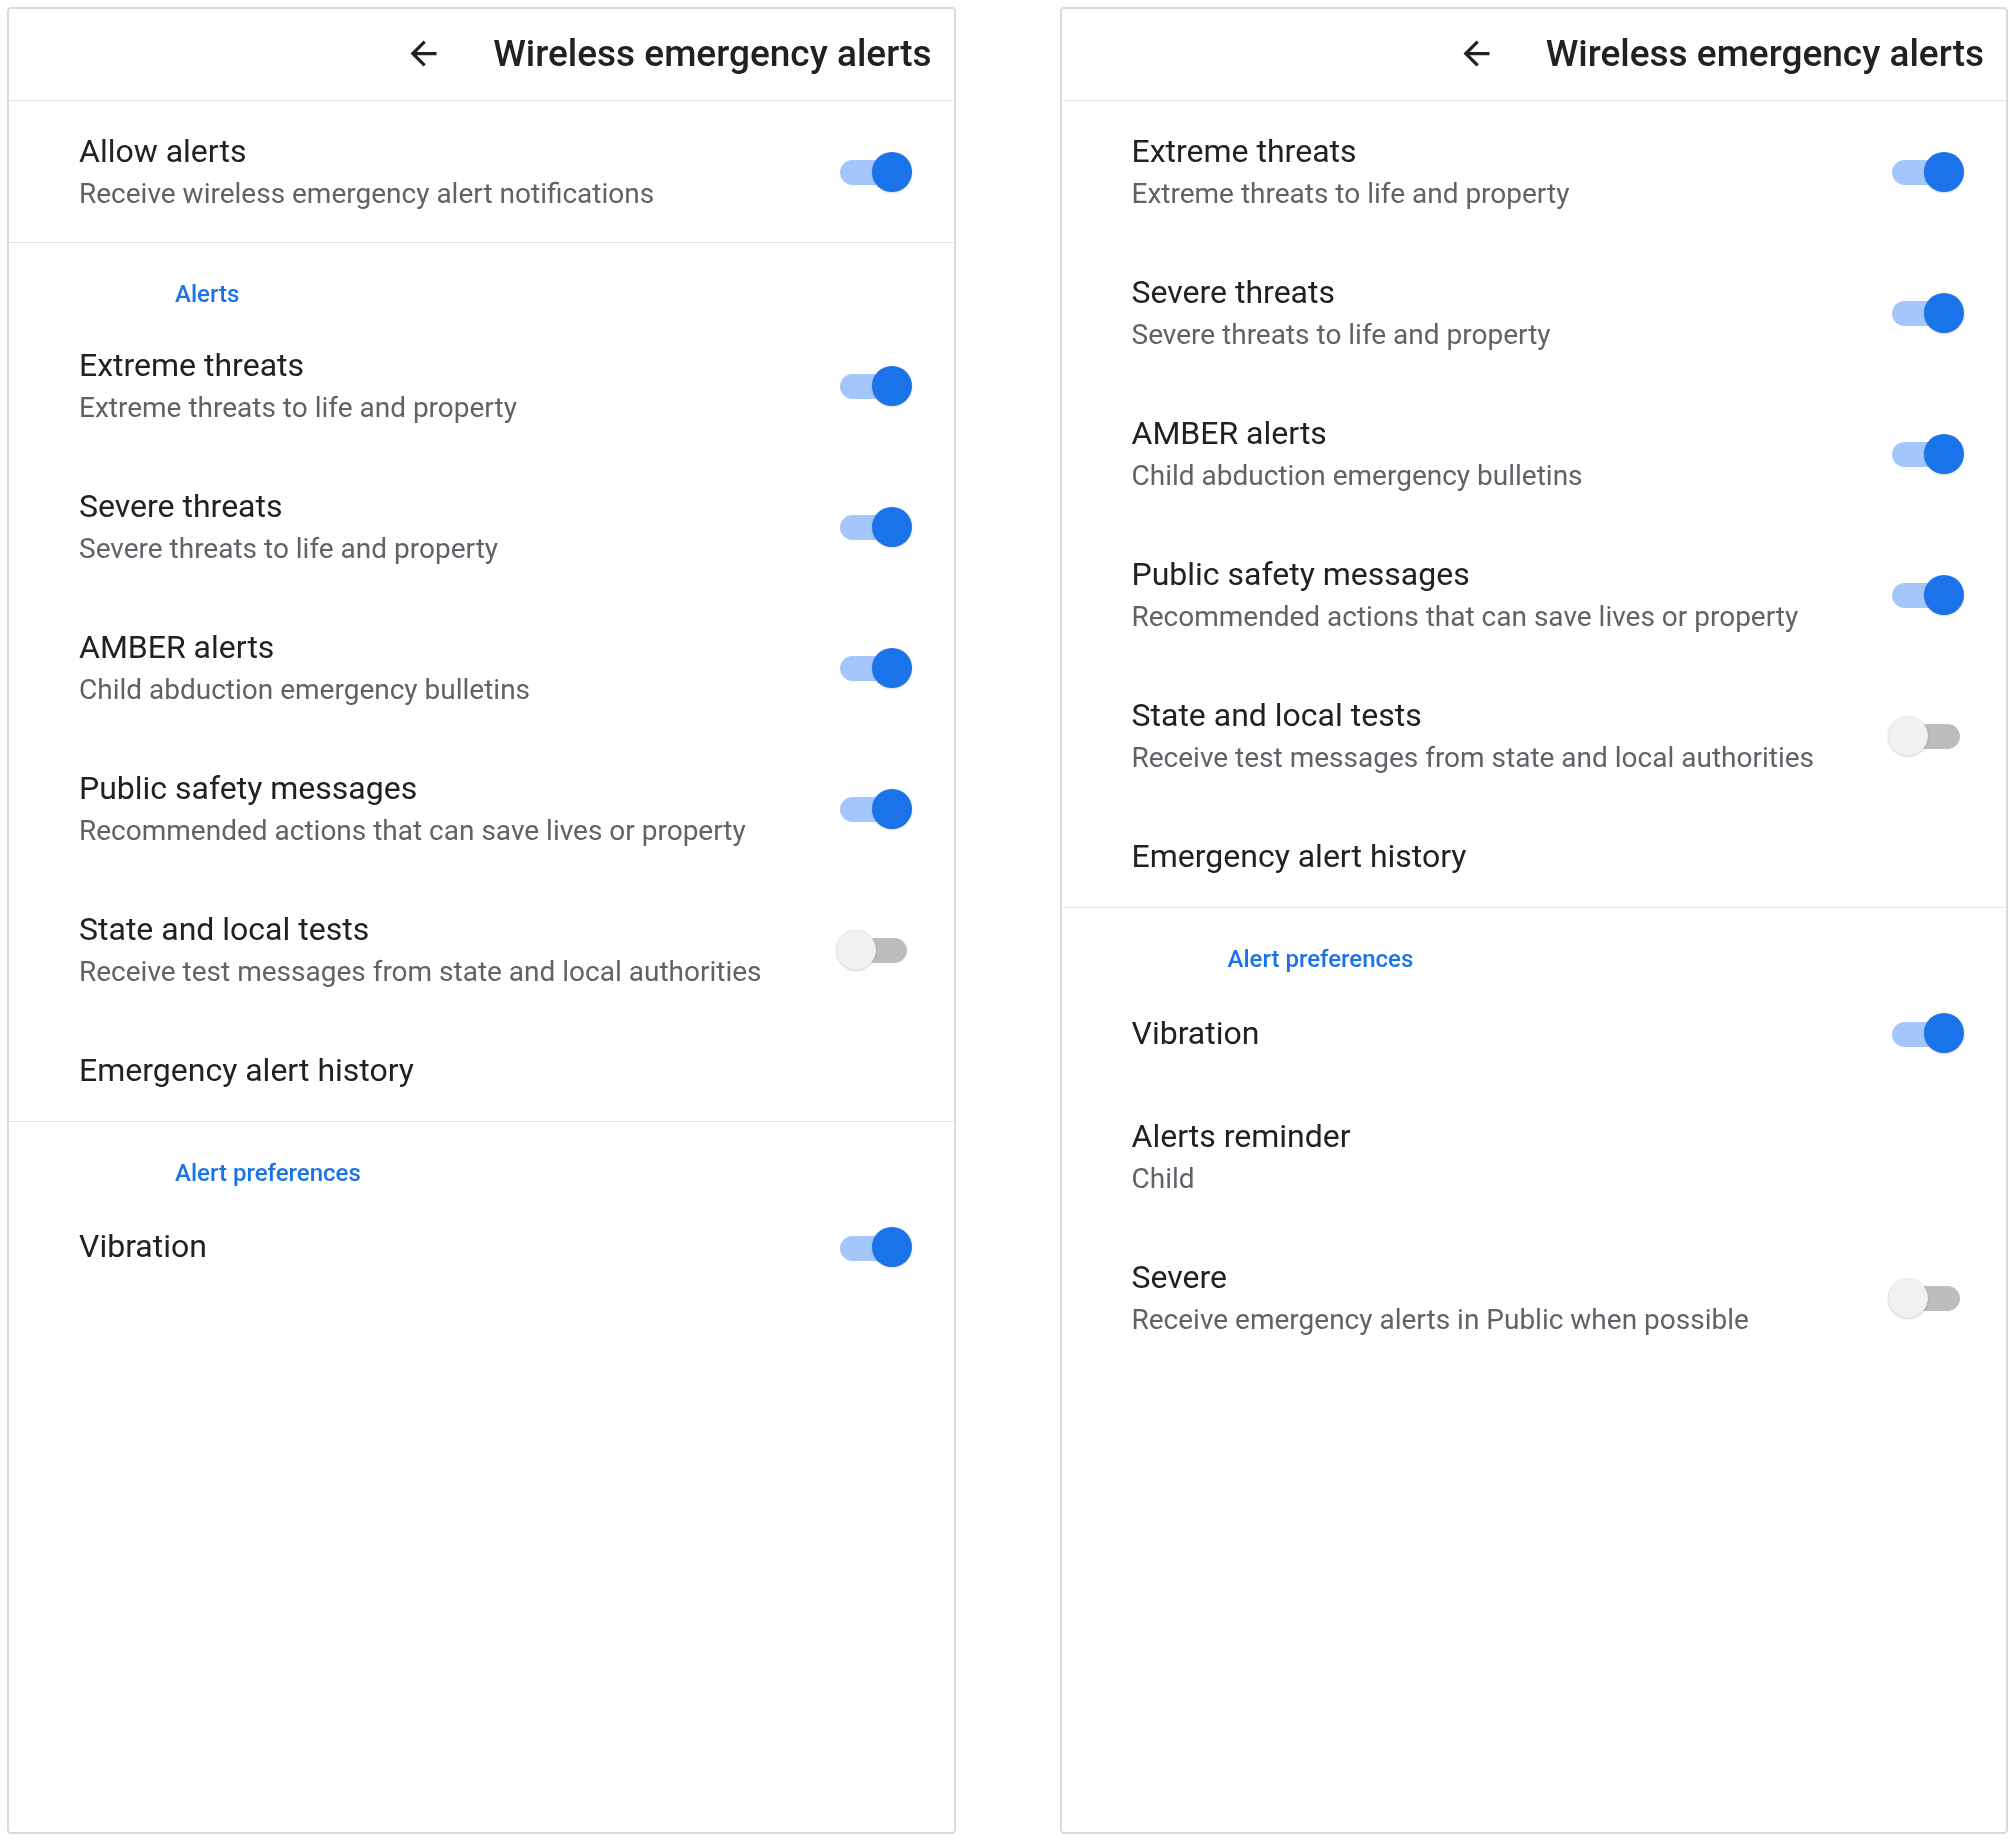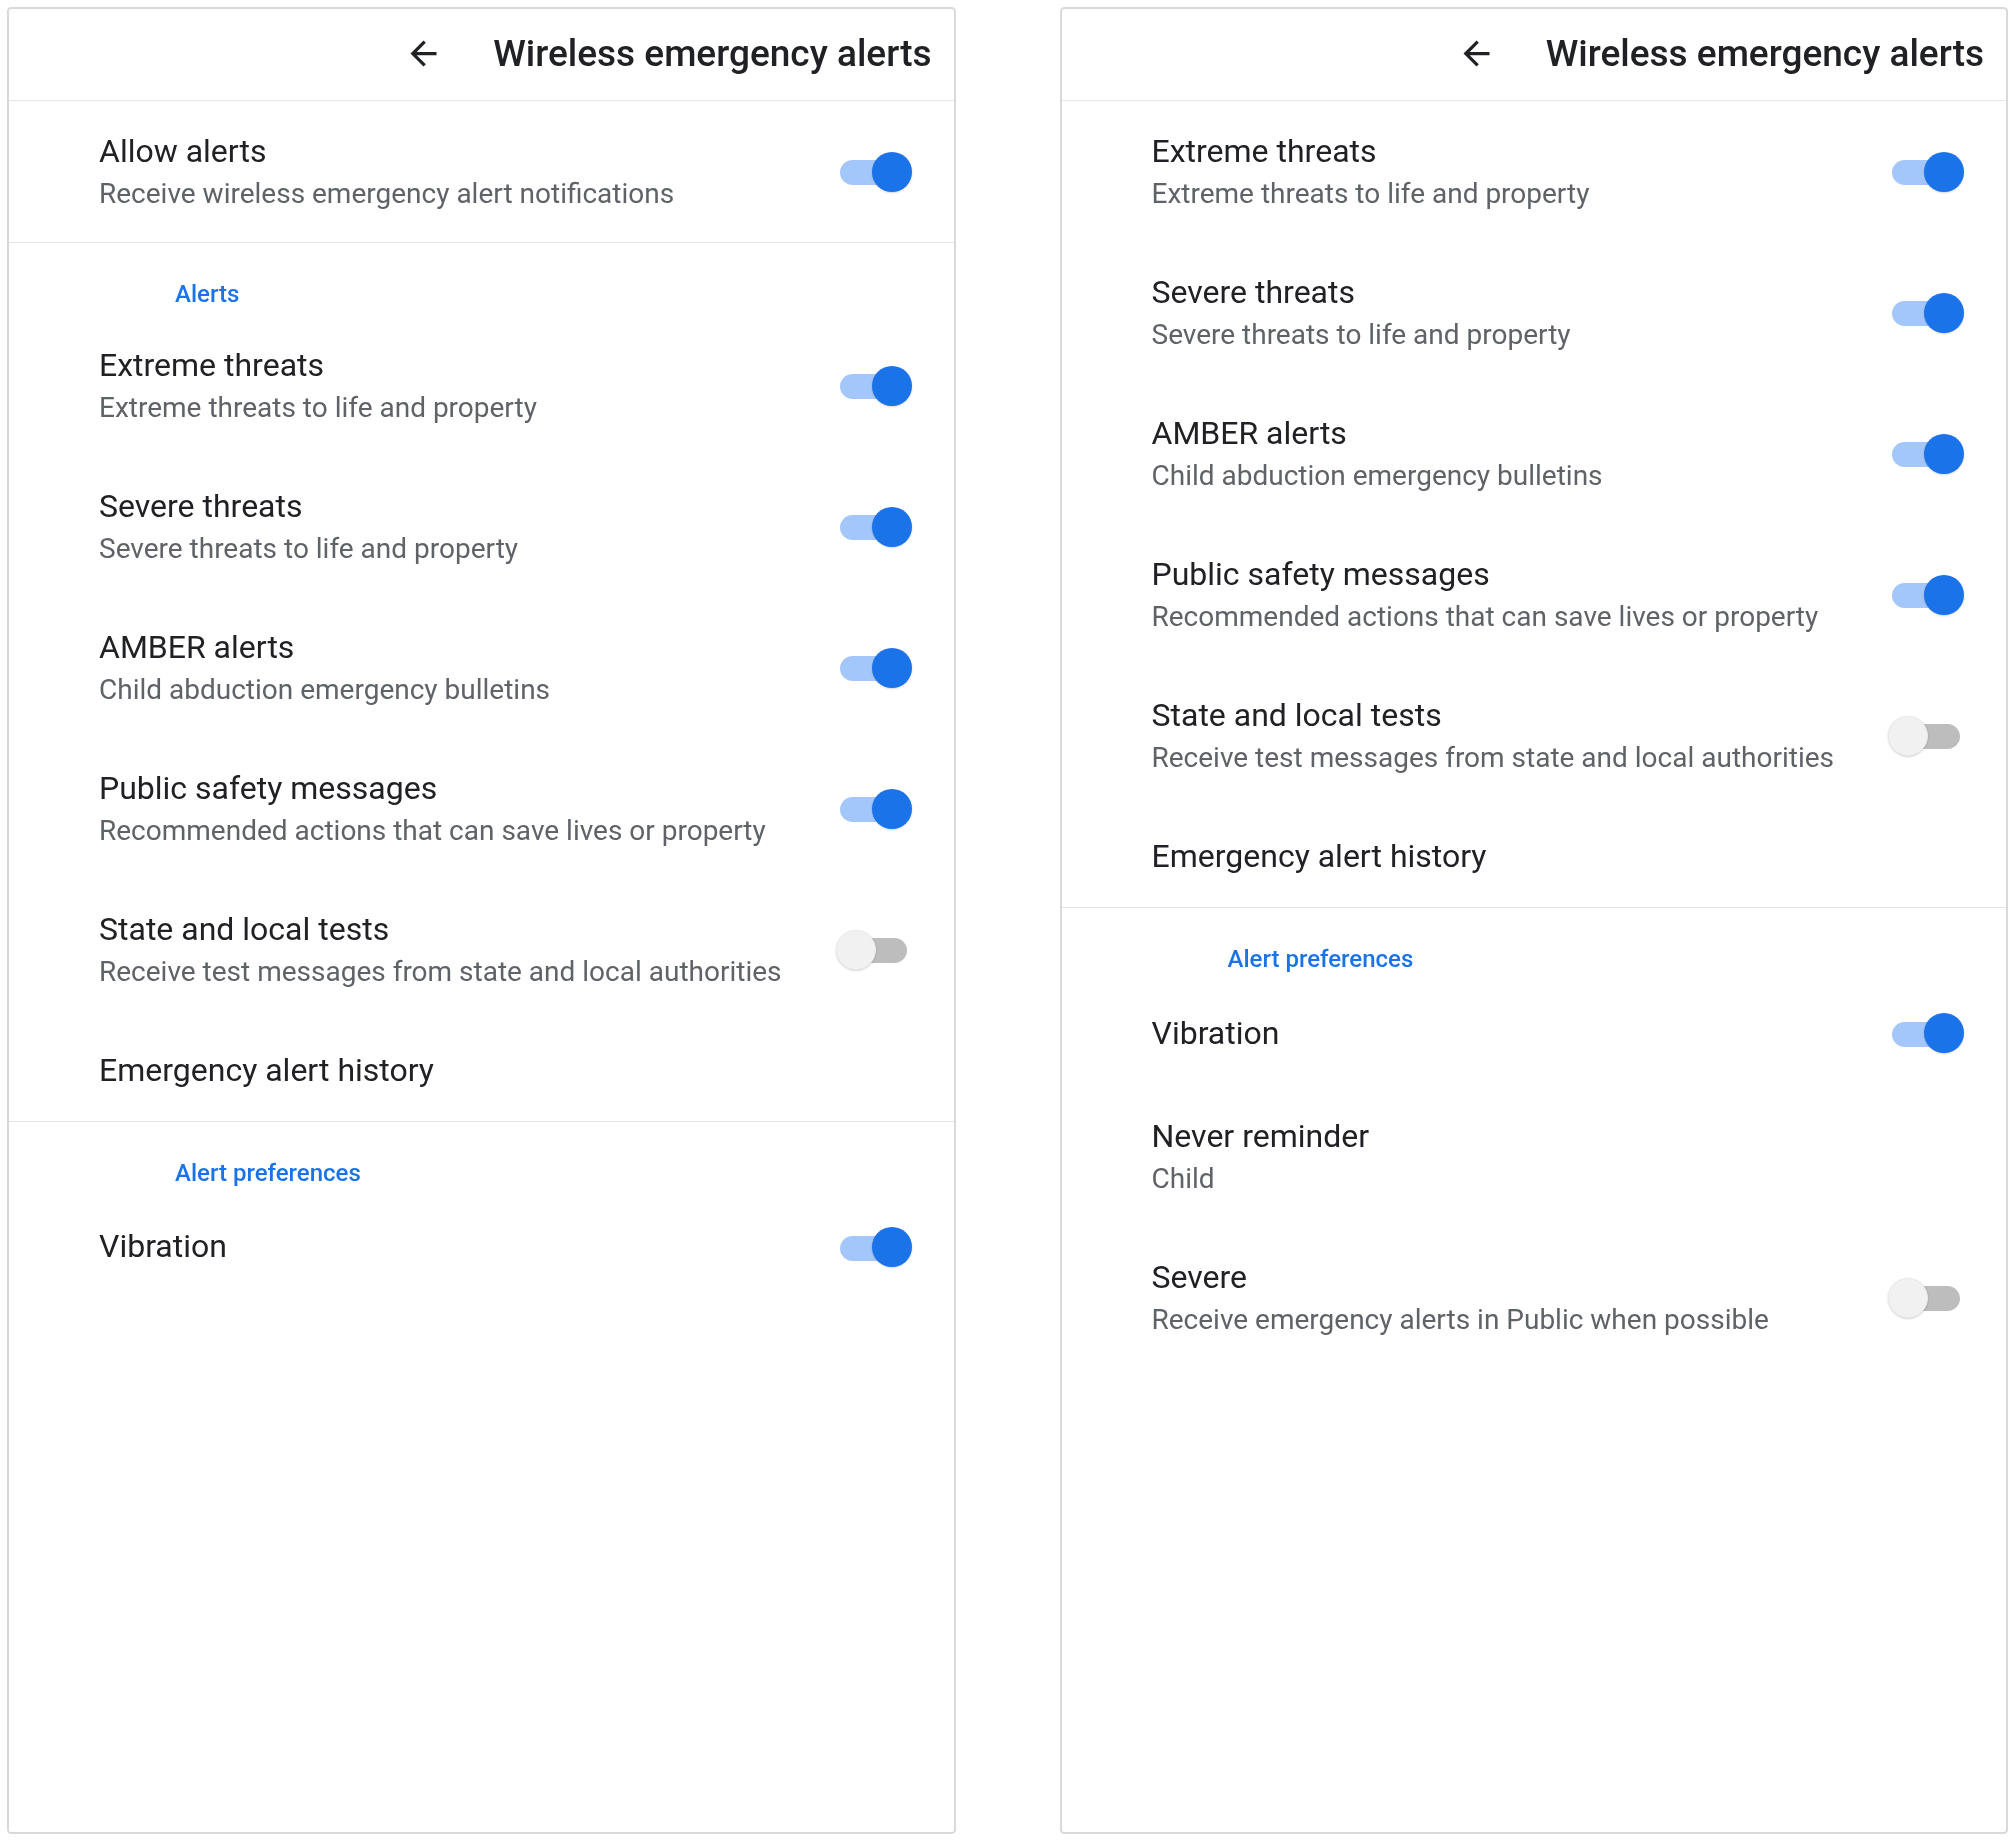--- a/index.html
+++ b/index.html
@@ -51,21 +51,21 @@
   .section-block { border-bottom: 1.4px solid #e4e4e4; }
   .section-header {
     color: #1a73e8;
     font-size: 24px;
     font-weight: 500;
     padding: 37px 0 7px 166px;
   }
   .row {
     display: flex;
     align-items: center;
-    padding: 29px 42px 29px 90px;
+    padding: 29px 42px 29px 70px;
     cursor: pointer;
   }
   .row-text { flex: 1; padding-right: 28px; }
   .row-title {
     font-size: 32px;
     color: #202124;
     line-height: 1.35;
     font-weight: 400;
   }
   .row-sub {
@@ -292,21 +292,21 @@
           <div class="row-title">Vibration</div>
         </div>
         <div class="toggle on">
             <div class="toggle-track"></div>
             <div class="toggle-thumb"></div>
           </div>
       </div>
 
       <div class="row">
         <div class="row-text">
-          <div class="row-title">Never reminder</div>
+          <div class="row-title">Alerts reminder</div>
           <div class="row-sub">Child</div>
         </div>
       </div>
 
       <div class="row">
         <div class="row-text">
           <div class="row-title">Severe</div>
           <div class="row-sub">Receive emergency alerts in Public when possible</div>
         </div>
         <div class="toggle off">

